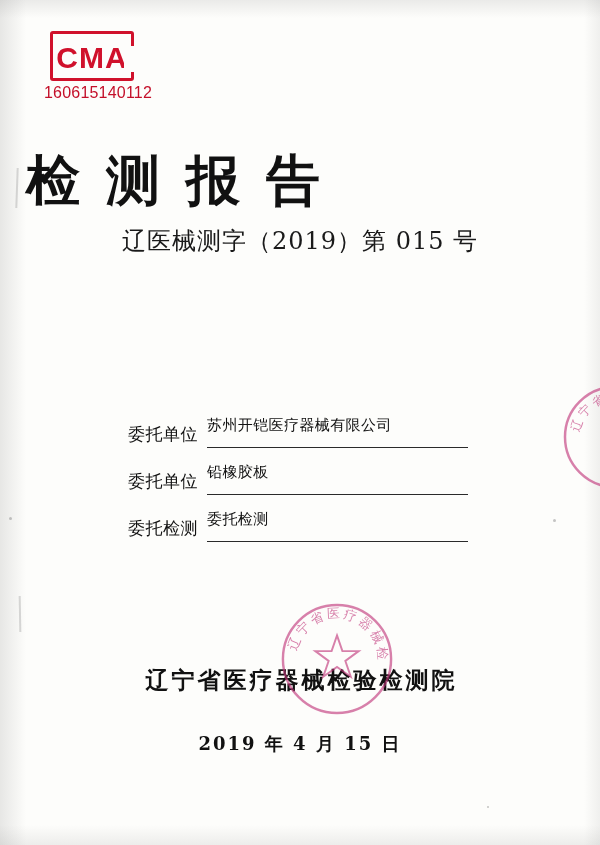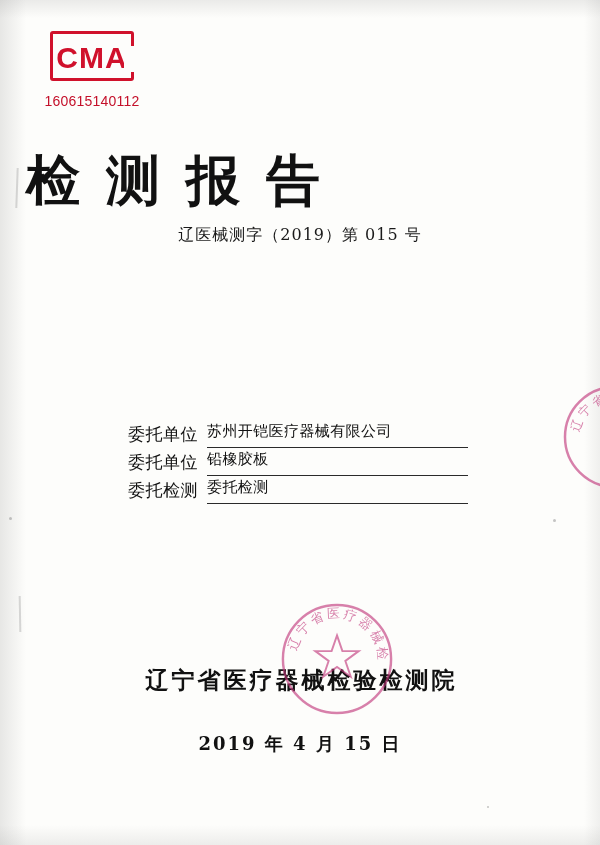--- a/index.html
+++ b/index.html
@@ -102,23 +102,23 @@
   
   .cma-notch {
     position: absolute;
     right: -3px;
     top: 12px;
     width: 10px;
     height: 26px;
     background: #fdfdfb;
   }
   .cma-number {
-    margin-top: 12px;
+    margin-top: 3px;
     font-family: "Liberation Sans", sans-serif;
-    font-size: 14px;
+    font-size: 16px;
     letter-spacing: 0.2px;
     color: #c4102a;
     white-space: nowrap;
   }
 
   
   .doc-title {
     position: absolute;
     left: 0; right: 0;
     top: 145px;
@@ -129,53 +129,54 @@
     letter-spacing: 26px;
     text-indent: 26px;
     color: #111111;
   }
   .doc-subtitle {
     position: absolute;
     left: 0; right: 0;
     top: 225px;
     text-align: center;
     font-family: "DejaVu Serif", "Liberation Serif", serif;
-    font-size: 16px;
+    font-size: 24px;
     letter-spacing: 1px;
     color: #1a1a1a;
   }
 
   
   .fields {
     position: absolute;
     left: 128px;
     top: 420px;
     width: 340px;
   }
   .field-row {
     display: flex;
     align-items: flex-end;
+    margin-bottom: 19px;
     height: 28px;
   }
   .field-label {
     font-family: "DejaVu Serif", "Liberation Serif", serif;
     font-size: 17px;
     color: #111111;
     white-space: nowrap;
     letter-spacing: 0.5px;
     padding-bottom: 2px;
   }
   .field-value {
     flex: 1;
     margin-left: 9px;
     border-bottom: 1.3px solid #2a2a2a;
     font-family: "DejaVu Serif", "Liberation Serif", serif;
     font-size: 15px;
     color: #111111;
-    padding-bottom: 6px;
+    padding-bottom: 12px;
     letter-spacing: 0.4px;
     white-space: nowrap;
   }
 
   
   .institute {
     position: absolute;
     left: 0; right: 0;
     top: 665px;
     text-align: center;

